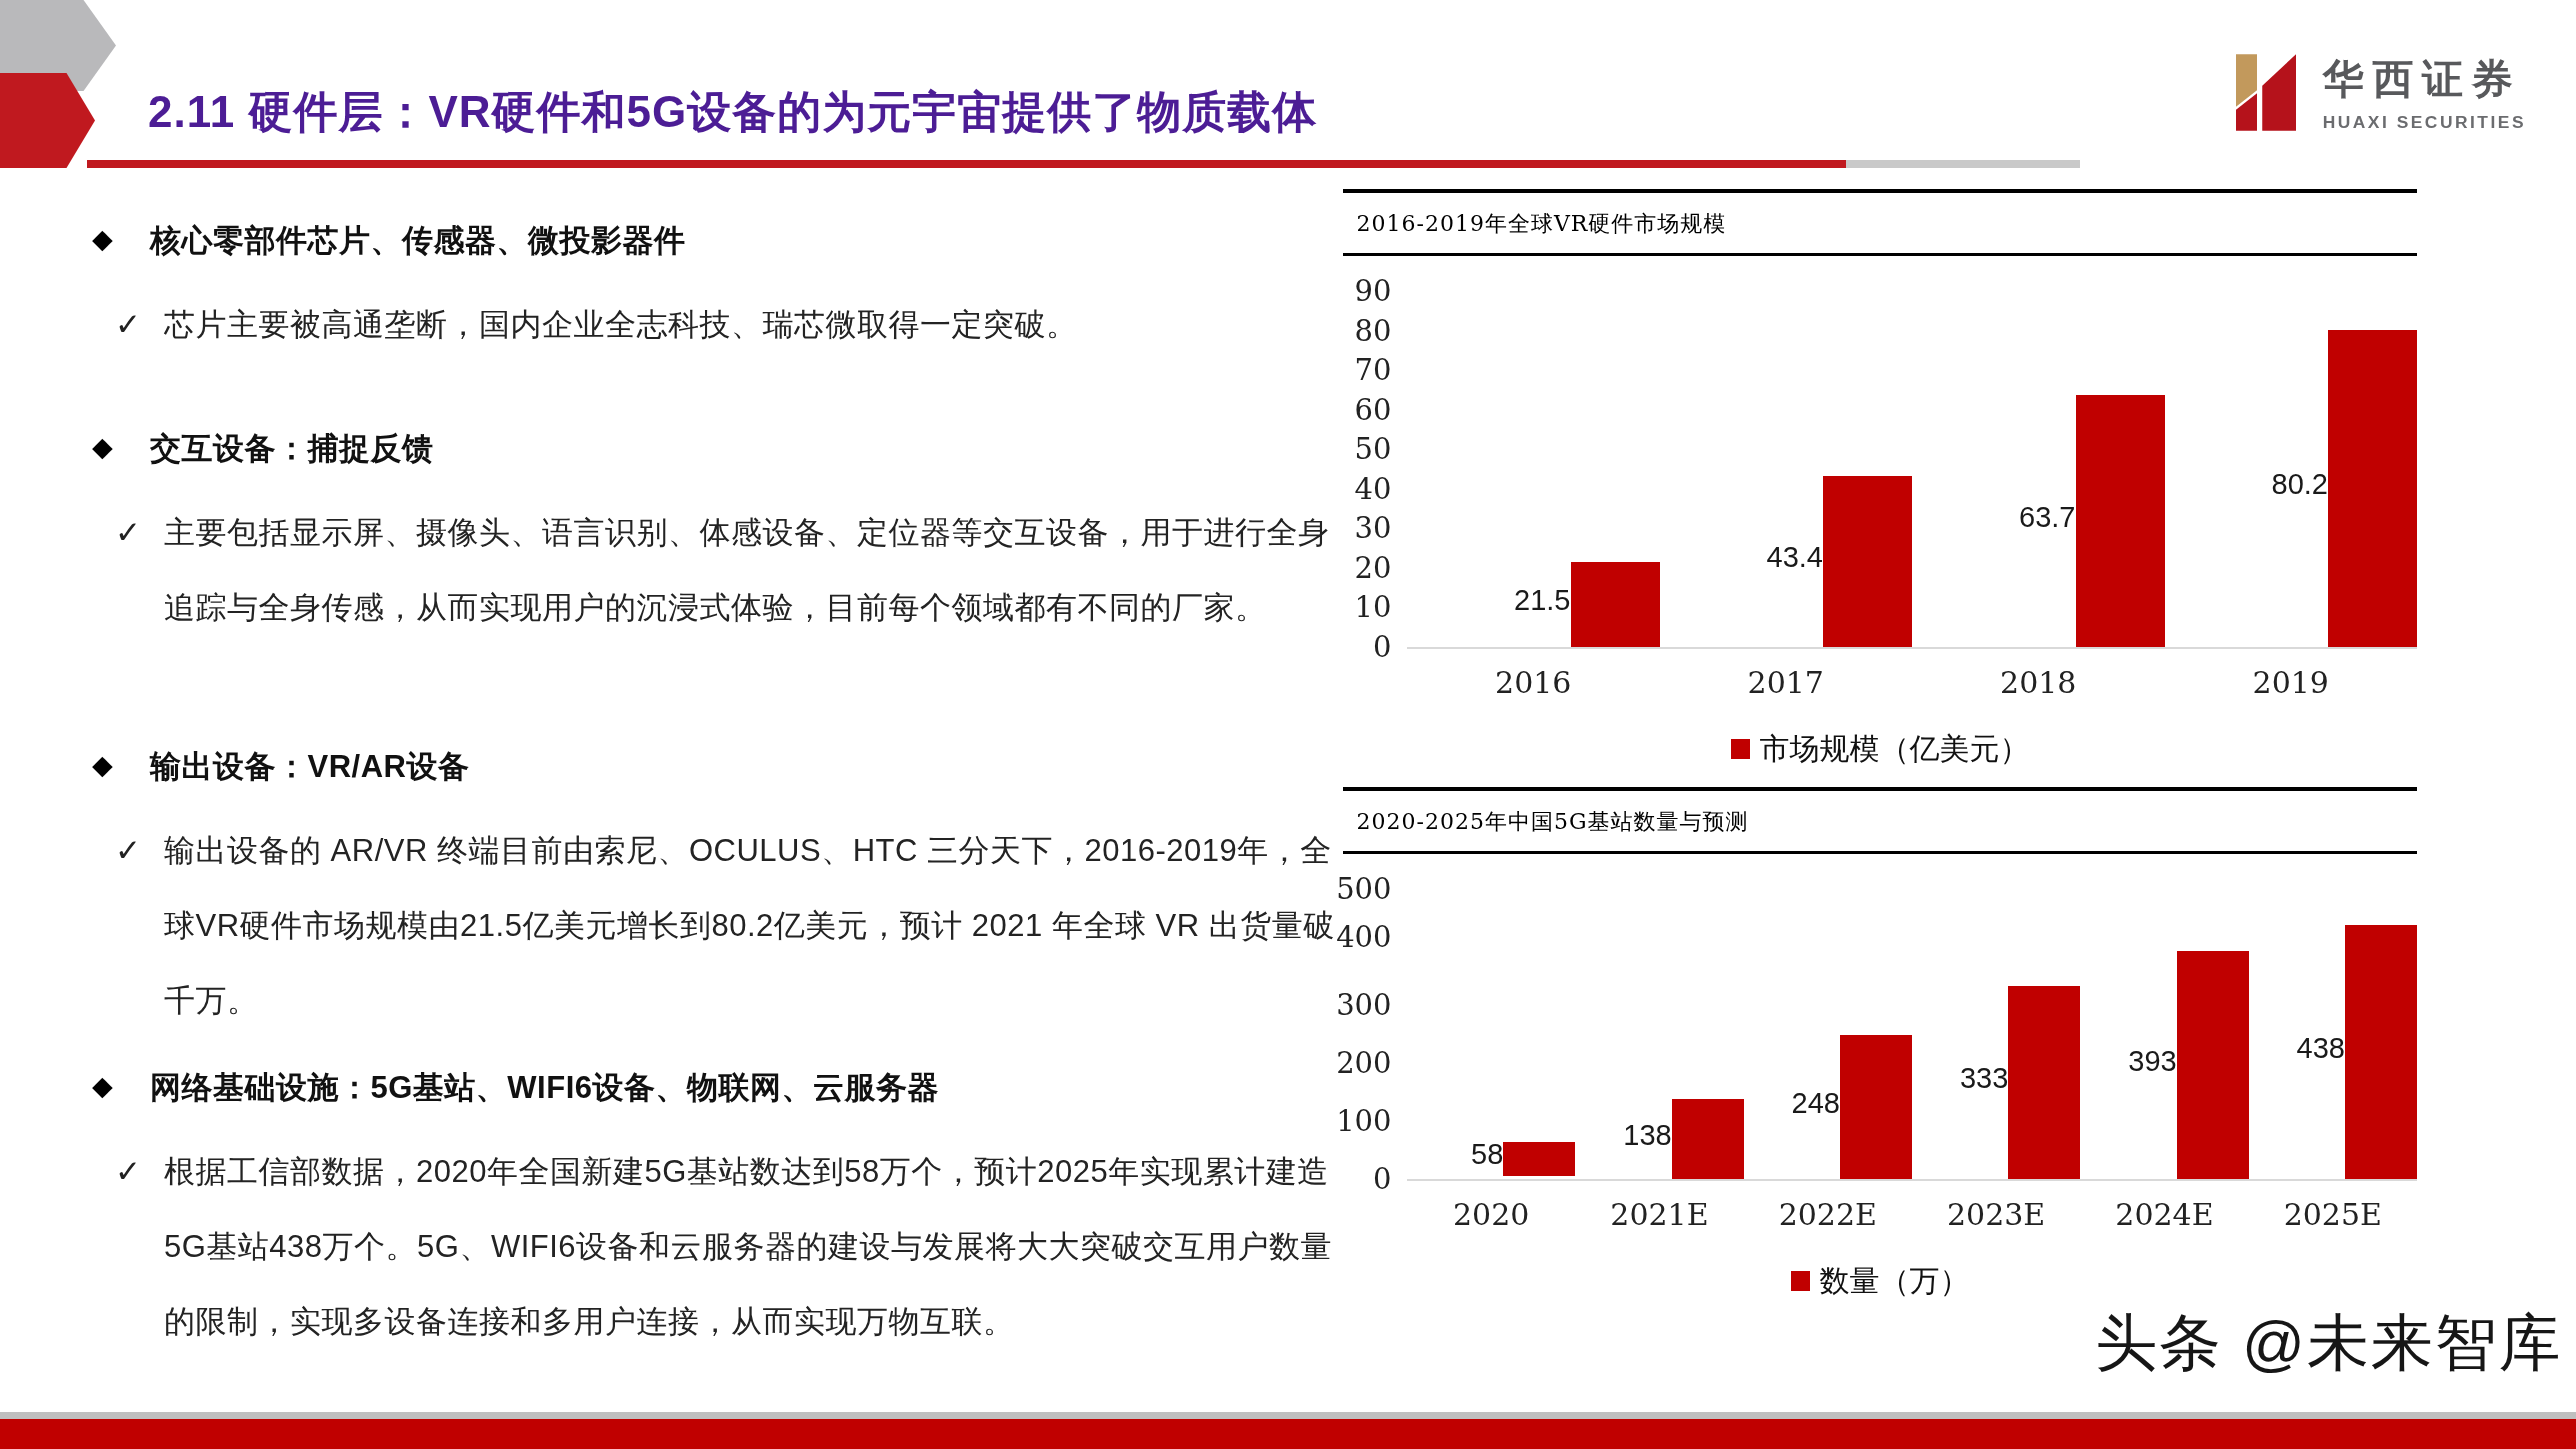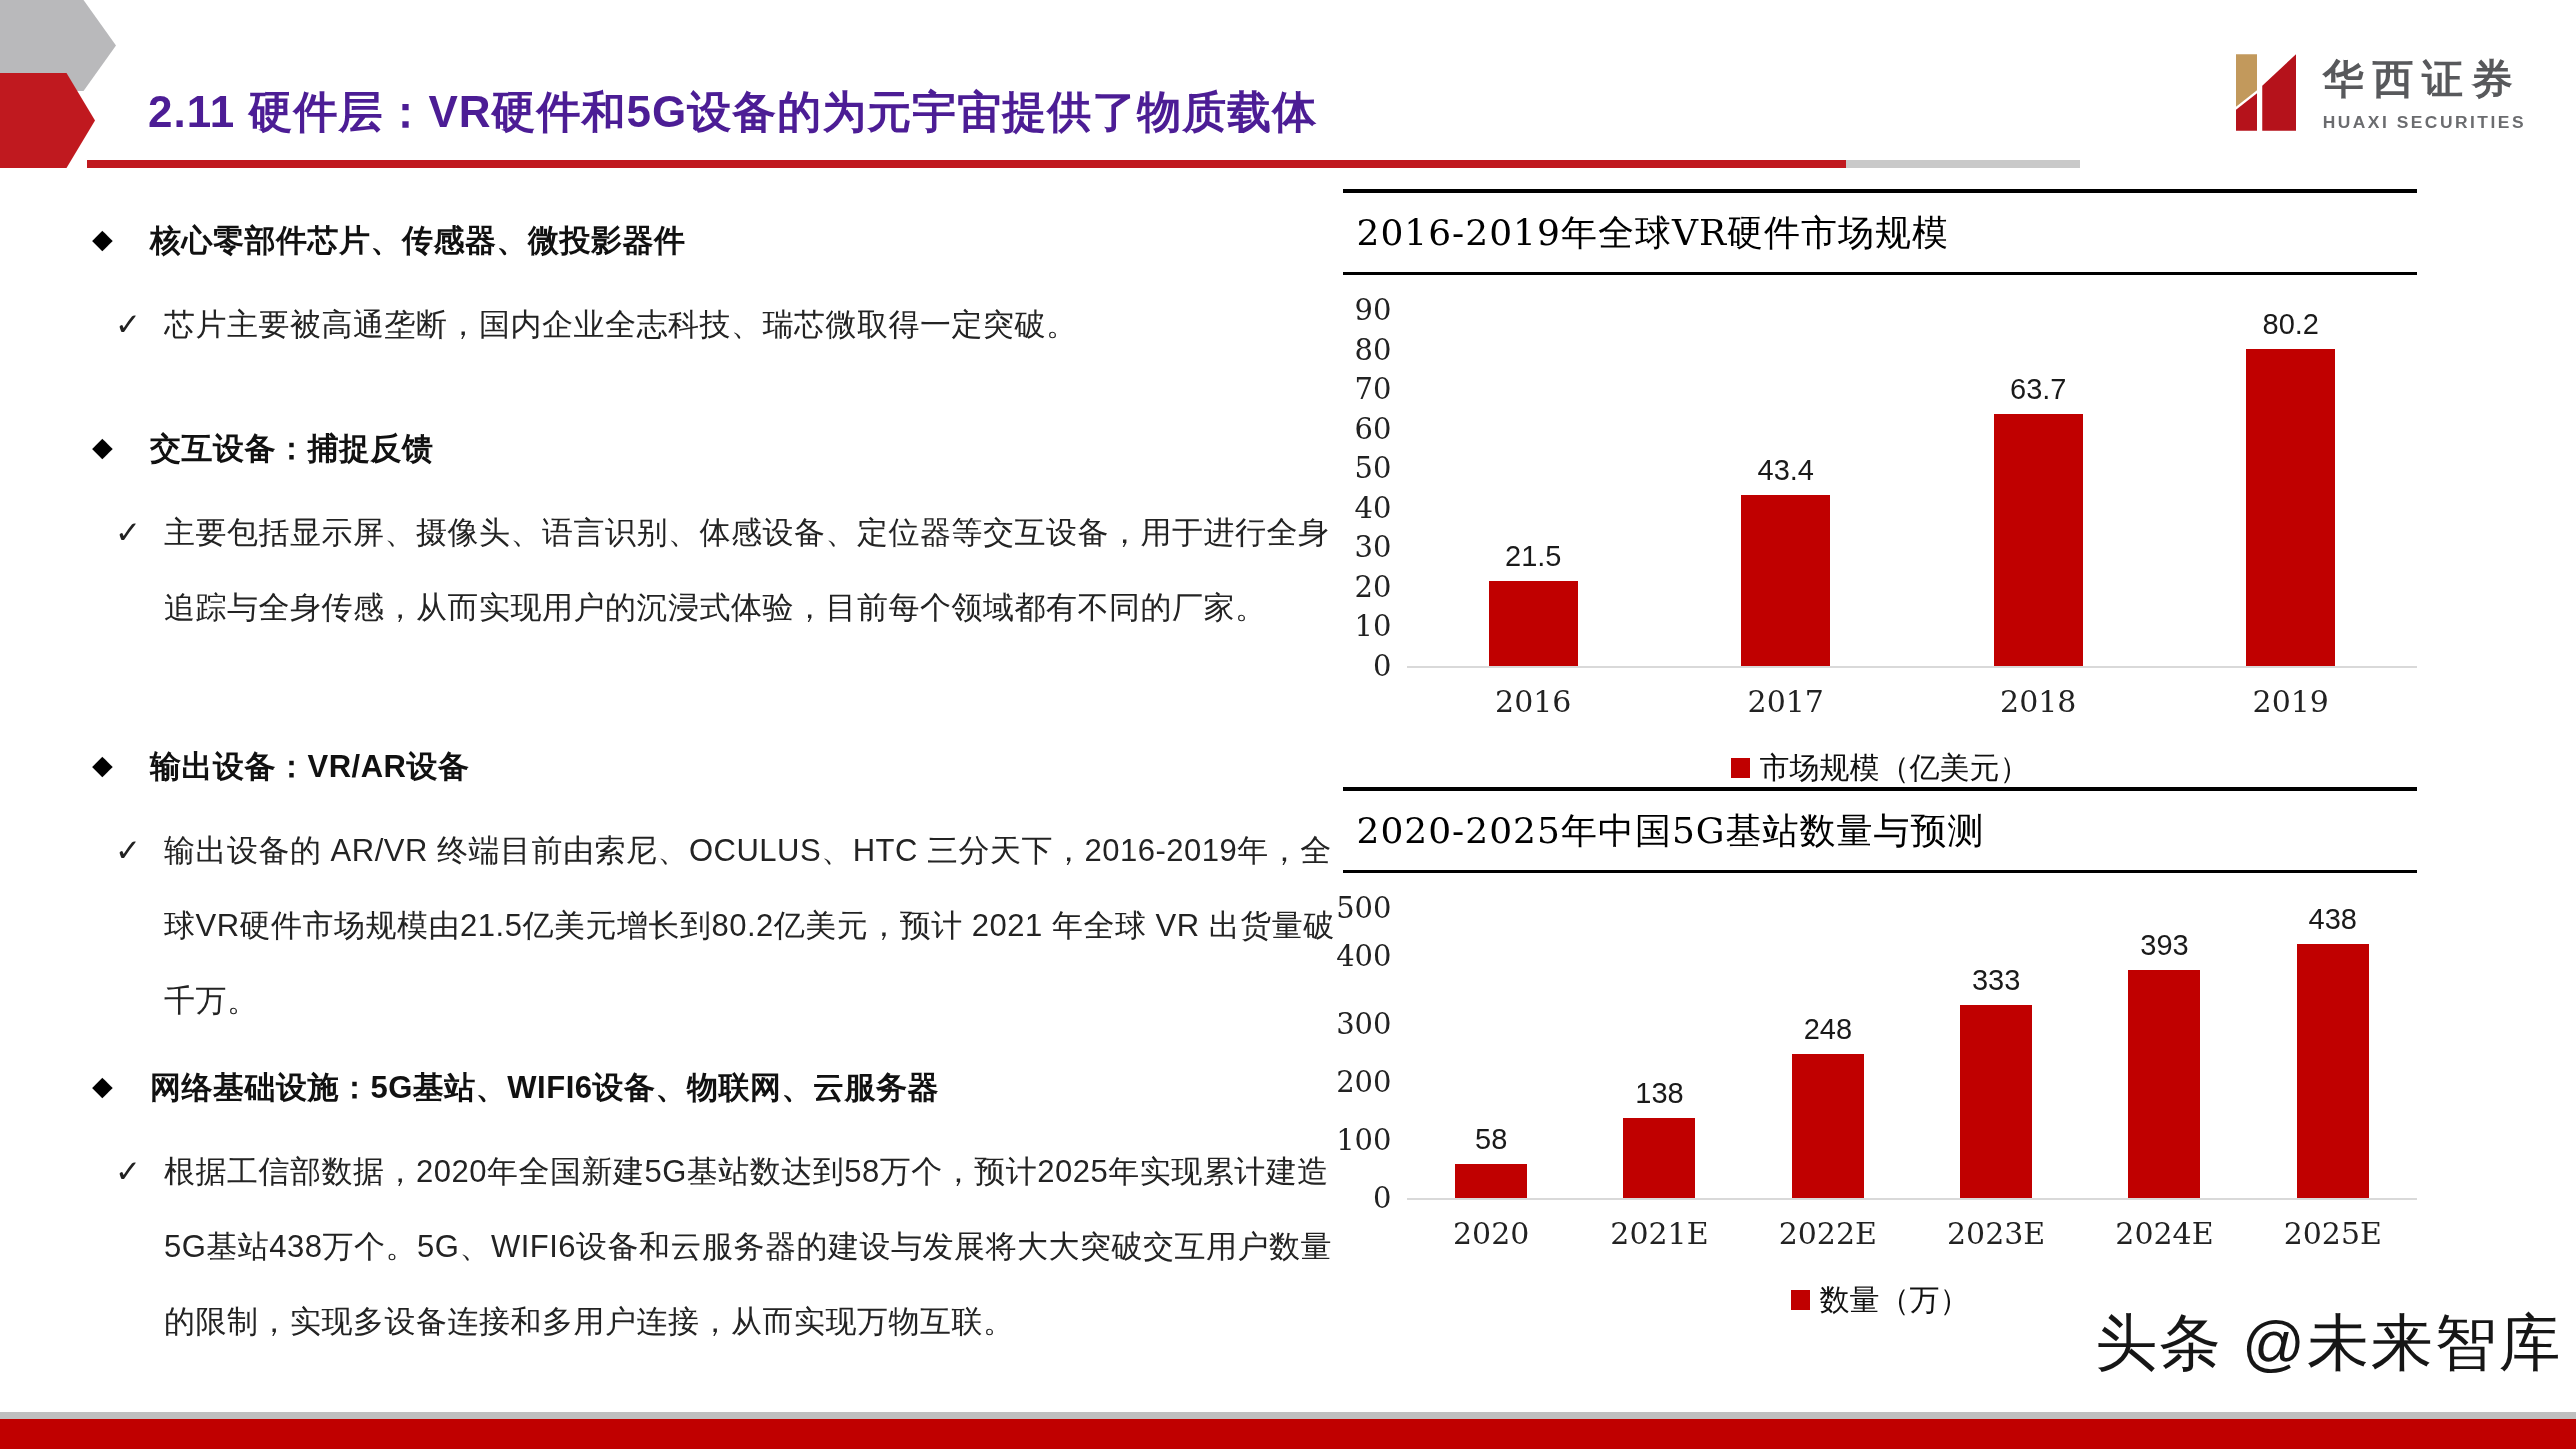--- a/index.html
+++ b/index.html
@@ -28,27 +28,27 @@
   .diamond{width:58px;font-size:27px;color:#000;padding-top:2.9px;}
   .h-text{font-size:31px;font-weight:bold;color:#111;letter-spacing:0.5px;}
   .b-row{display:flex;align-items:flex-start;margin-top:25px;}
   .check{width:72px;min-width:72px;font-size:31px;color:#222;padding-left:23px;box-sizing:border-box;line-height:75px;}
   .b-text{font-size:31px;color:#232323;line-height:75px;letter-spacing:0.5px;}
 
   
   .chart-panel{position:absolute;left:1343px;width:1074px;}
   .chart-title-box{border-top:4.8px solid #000;border-bottom:3.9px solid #000;
     padding:15.5px 9.7px 14.5px 13.5px;}
-  .chart-title{font-family:"DejaVu Serif",serif;font-size:36px;color:#000;letter-spacing:1px;}
+  .chart-title{font-family:"DejaVu Serif",serif;font-size:22px;color:#000;letter-spacing:1px;}
   .plot{display:flex;margin-top:35px;}
   .yaxis{position:relative;width:64px;font-family:"DejaVu Serif",serif;}
   .ytick{position:absolute;right:15.5px;transform:translateY(-50%);font-size:29px;color:#222;}
   .plot-right{flex:1;}
   .bars{display:flex;align-items:flex-end;justify-content:space-around;border-bottom:2.9px solid #d9d9d9;}
-  .bar-col{flex:1;display:flex;flex-direction:column;align-items:center;justify-content:flex-end;}
+  .bar-col{flex:1;display:flex;align-items:center;justify-content:flex-end;}
   .bar-value{font-size:29px;color:#1a1a1a;margin-bottom:7.7px;}
   .xlabels{display:flex;justify-content:space-around;padding-top:15.5px;font-family:"DejaVu Serif",serif;}
   .xlabel{flex:1;text-align:center;font-size:30px;color:#222;}
   .legend{display:flex;align-items:center;justify-content:center;margin-top:29px;gap:9.7px;}
   .legend-swatch{width:19.3px;height:19.3px;background:#c00000;display:inline-block;}
   .legend-label{font-family:"DejaVu Serif",serif;font-size:30px;color:#111;}
 
   
   .watermark{position:absolute;right:13.5px;top:1301px;font-size:62px;font-weight:400;color:#161616;
     letter-spacing:1.9px;white-space:nowrap;text-shadow:1.9px 1.9px 0 #ffffff;}

